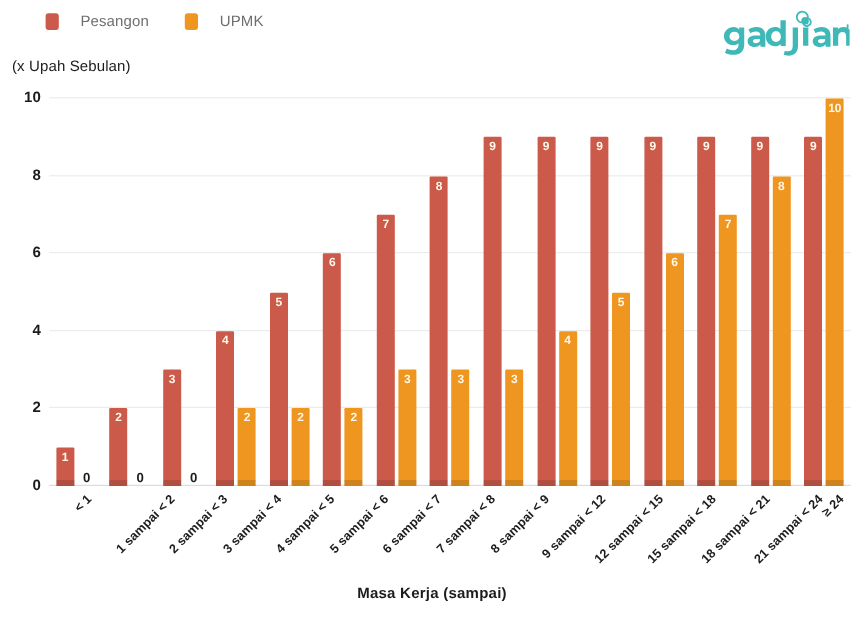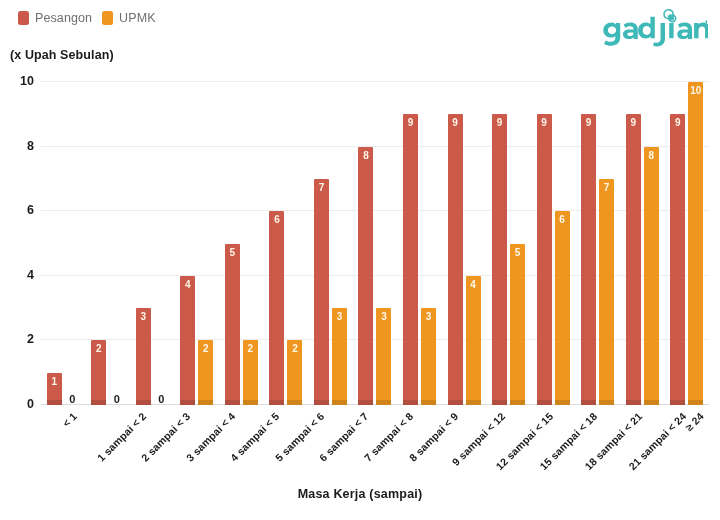--- a/index.html
+++ b/index.html
@@ -10,39 +10,39 @@
     overflow:hidden;
     position:relative;
   }
 
   
   #legend{
     position:absolute; left:18px; top:9px;
     display:flex; align-items:center; gap:10px;
     height:18px;
   }
-  .legend-item{display:flex;align-items:center;gap:6px;}
+  .legend-item{display:flex;align-items:center;gap:18px;margin-left:20px;}
   .legend-swatch{
     width:11px;height:14px;border-radius:2.5px;display:block;
   }
   .legend-label{
     font-size:12.5px;color:#6f6f6f;font-weight:400;
     letter-spacing:.1px;line-height:14px;white-space:nowrap;
   }
 
   
   #logo{
     position:absolute; right:12px; top:6px;
     width:106px; height:44px;
   }
 
   
   #yunit{
     position:absolute; left:10px; top:48px;
-    font-size:12.5px; font-weight:bold; color:#1c1c1c;
+    font-size:12.5px; font-weight:normal; color:#1c1c1c;
     letter-spacing:.1px;
   }
 
   
   #plot{
     position:absolute;
     left:41px; top:82px;
     width:668px; height:323px;
   }
   .gridline{

